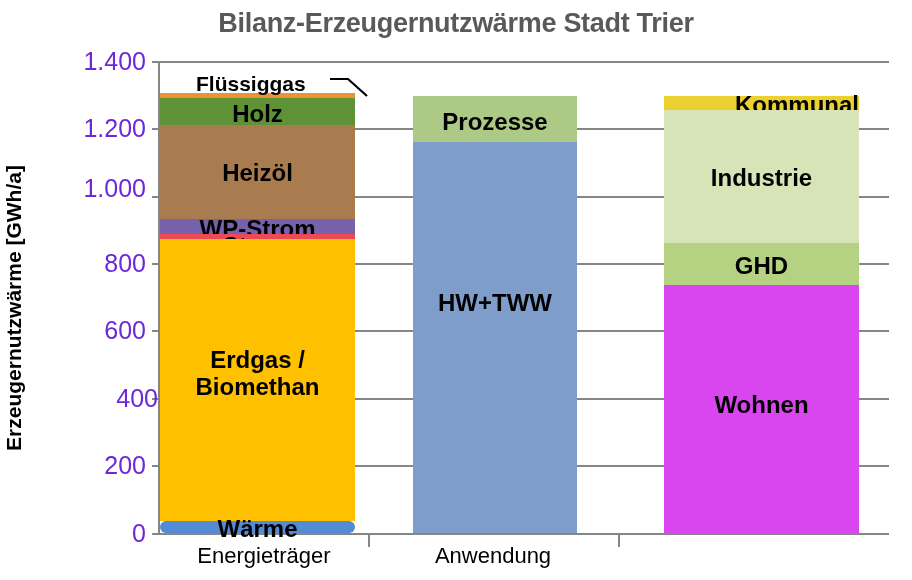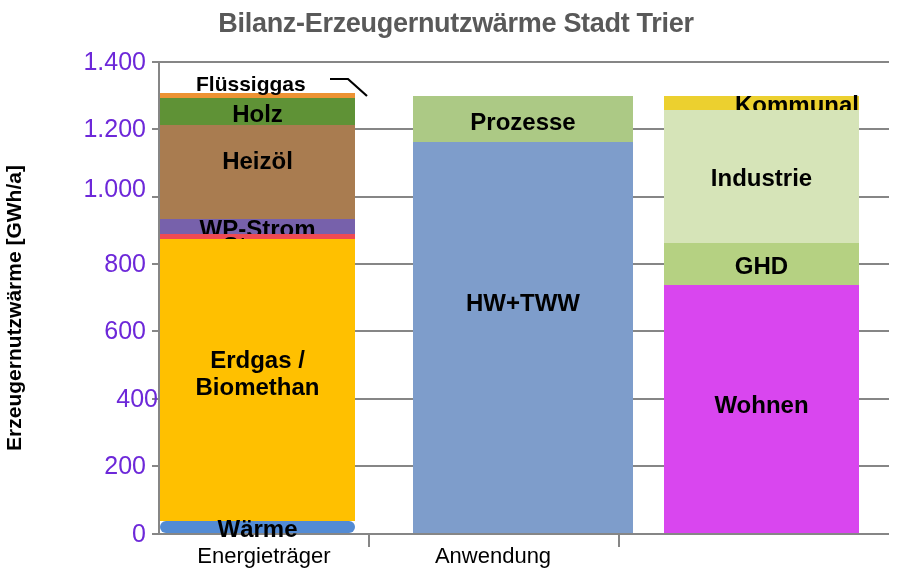--- a/index.html
+++ b/index.html
@@ -174,21 +174,21 @@
 
     <div class="bar" id="bar-energietraeger" style="left:0px; width:195px; height:440px;">
 
       <div class="seg" style="top:0px; height:5px; background:#ed9333;"></div>
 
       <div class="seg" style="top:5px; height:27px; background:#5f9236;">
         <div class="seg-label" style="top:2px;">Holz</div>
       </div>
 
       <div class="seg" style="top:32px; height:94px; background:#a97c50;">
-        <div class="seg-label" style="top:22px;text-align:center;">Heizöl</div>
+        <div class="seg-label" style="top:34px;text-align:center;">Heizöl</div>
       </div>
 
       <div class="seg" style="top:126px; height:15px; background:#7761ab;">
         <div class="seg-label" style="top:-4px;">WP-Strom</div>
       </div>
 
       <div class="seg" style="top:141px; height:5px; background:#ef4a53;">
         <div class="seg-label" style="top:-2px;">Strom</div>
       </div>
 
@@ -197,21 +197,21 @@
           <div>Erdgas /</div>
           <div>Biomethan</div>
         </div>
       </div>
 
       <div class="seg" style="top:428px; height:12px; background:#538bd4;border-radius:6px;">
         <div class="seg-label" style="top:-6px;">Wärme</div>
       </div>
     </div>
 
-    <div class="bar" id="bar-anwendung" style="left:253px; width:220px; height:437px;">
+    <div class="bar" id="bar-anwendung" style="left:253px; width:164px; height:437px;">
 
       <div class="seg" style="top:0px; height:46px; background:#acc985;">
         <div class="seg-label" style="top:12px;">Prozesse</div>
       </div>
 
       <div class="seg" style="top:46px; height:391px; background:#7e9dcb;">
         <div class="seg-label" style="top:147px;">HW+TWW</div>
       </div>
     </div>
 

